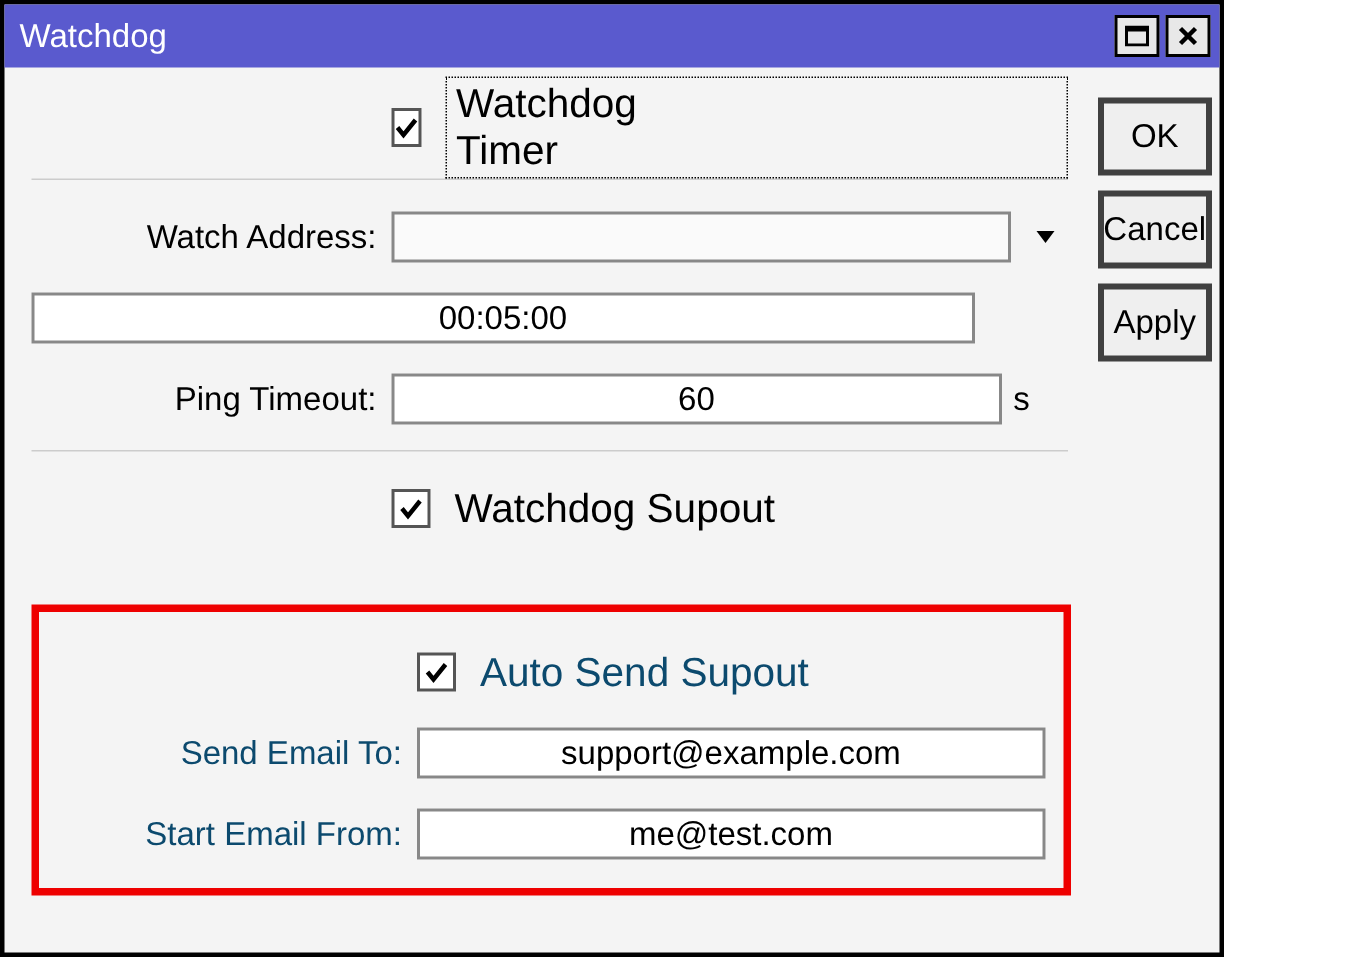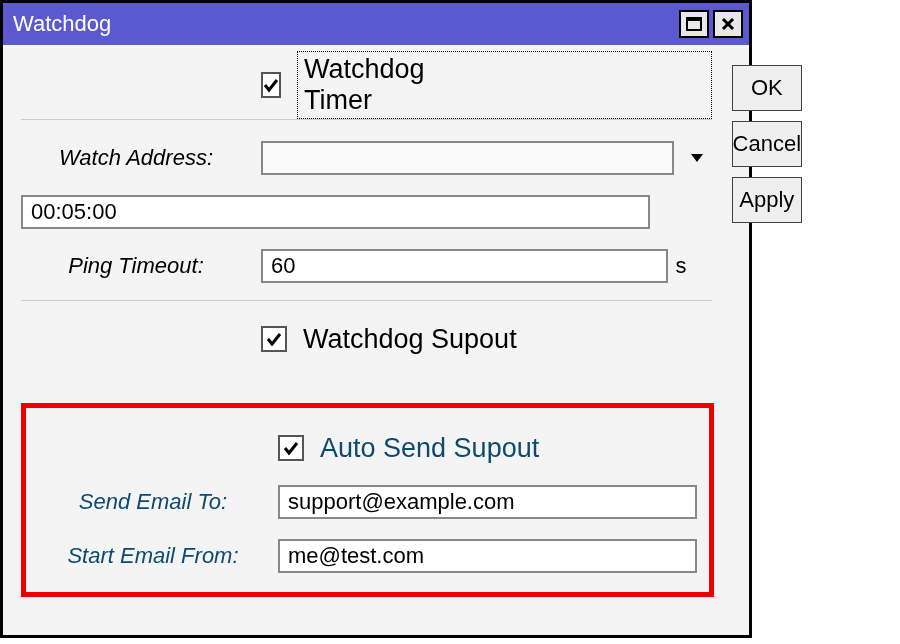--- a/index.html
+++ b/index.html
@@ -4,21 +4,21 @@
 <style>
   html, body {
     margin: 0;
     padding: 0;
     background: #fff;
     font-family: "Tahoma", "Arial", sans-serif;
     font-size: 20px;
   }
   .window {
     position: relative;
-    width: 752px;
+    width: 816px;
     height: 638px;
     border: 3px solid #000;
     box-sizing: border-box;
     background: #f4f4f4;
   }
   .titlebar {
     height: 42px;
     background: #5a5ace;
     color: #fff;
     display: flex;
@@ -60,41 +60,40 @@
     position: relative;
   }
   .btn-col {
     width: 160px;
     display: flex;
     flex-direction: column;
     gap: 10px;
   }
   .btn {
     height: 44px;
-    border: 1px solid #404040;
+    border: 4px solid #404040;
     background: #efefef;
     font-size: 22px;
     display: flex;
     align-items: center;
     justify-content: center;
     cursor: pointer;
   }
 
   .row {
     display: flex;
     align-items: center;
     height: 40px;
     margin-bottom: 14px;
   }
   .row .lbl {
     width: 230px;
-    text-align: center;
+    text-align: right;
     padding-right: 10px;
     font-size: 22px;
-    font-style: italic;
   }
   .row .ctl-wrap {
     flex: 1;
     display: flex;
     align-items: center;
     gap: 8px;
   }
   .blue { color: #0c4a6e; }
 
   .chk {
@@ -119,20 +118,21 @@
 
   .text-input {
     flex: 1;
     height: 34px;
     border: 2px solid #888;
     background: #fff;
     padding: 0 8px;
     font-size: 22px;
     font-family: inherit;
     box-sizing: border-box;
+    text-align: center;
   }
   .combo {
     flex: 1;
     height: 34px;
     border: 2px solid #888;
     background: #fafafa;
     display: flex;
     align-items: center;
     box-sizing: border-box;
   }

